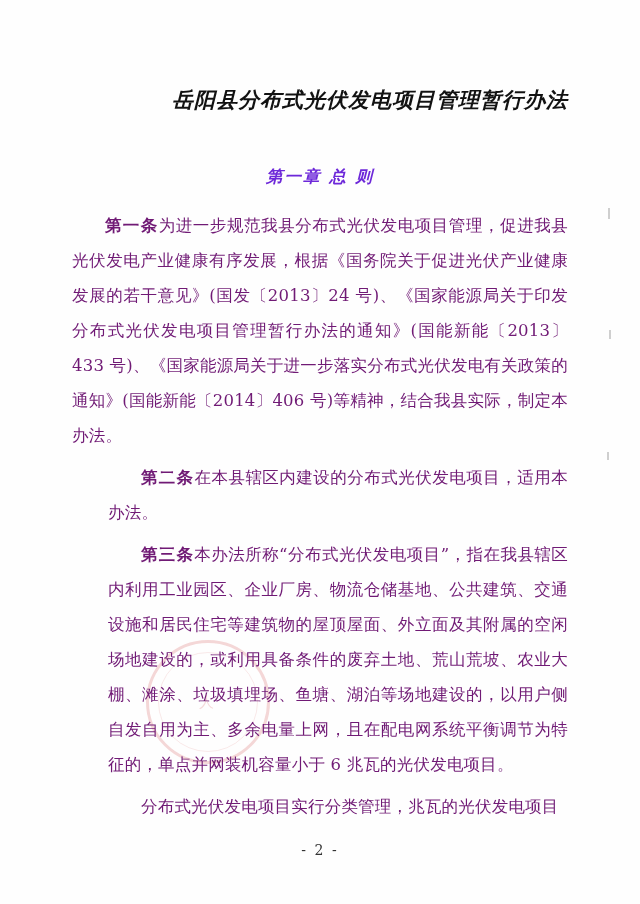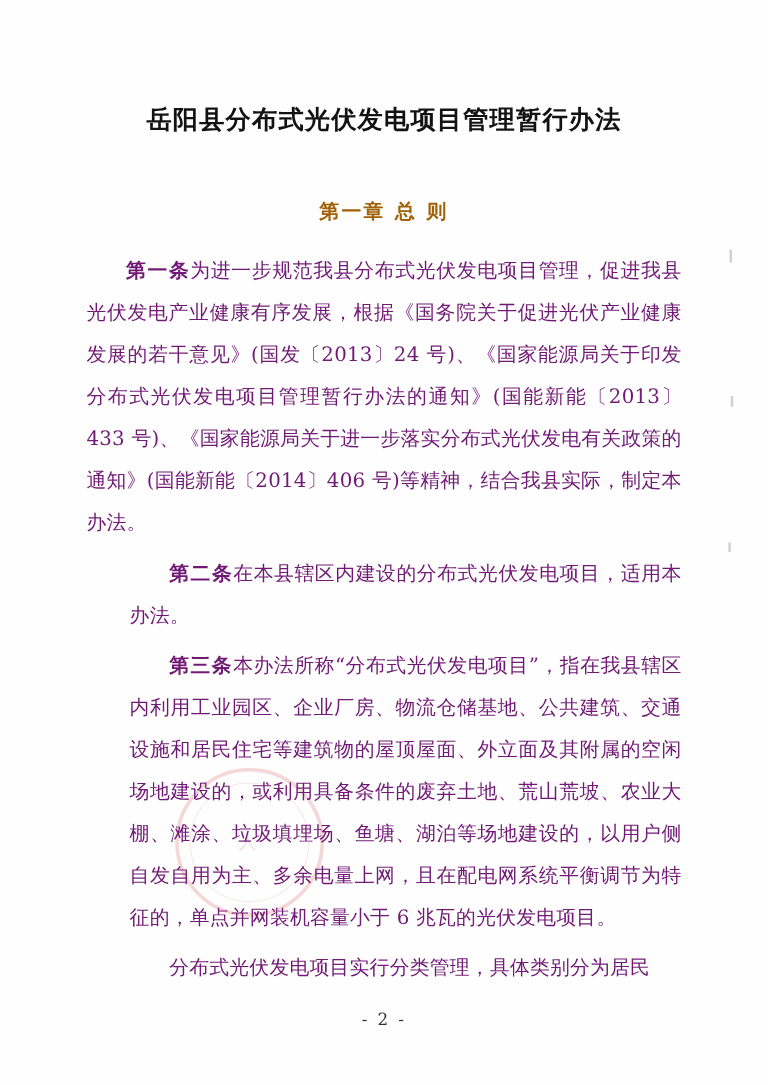--- a/index.html
+++ b/index.html
@@ -17,37 +17,39 @@
   }
   .page {
     position: relative;
     width: 640px;
     height: 904px;
     box-sizing: border-box;
     padding: 0 72px;
     background: #fefefe;
   }
   .doc-title {
-    text-align: center;
+    text-align: right;
     font-size: 21px;
     font-weight: bold;
     letter-spacing: 1px;
     margin: 0;
     padding-top: 86px;
     color: #121212;
     font-family: "DejaVu Serif", "Liberation Serif", serif;
+    font-style: italic;
   }
   .chapter-heading {
     text-align: center;
     font-size: 16.5px;
     font-weight: bold;
     margin: 0;
     padding-top: 52px;
     letter-spacing: 2px;
-    color: #a16207;
+    color: #6d28d9;
+    font-style: italic;
   }
   .body-block {
     padding-top: 20px;
   }
   p.para {
     margin: 0 0 0 0;
     font-size: 16.5px;
     line-height: 35px;
     text-align: justify;
     text-justify: inter-ideograph;
@@ -145,20 +147,20 @@
 
       <p class="para">
         <span class="art-label">第二条</span><span>在本县辖区内建设的分布式光伏发电项目，适用本办法。</span>
       </p>
 
       <p class="para">
         <span class="art-label">第三条</span><span>本办法所称“分布式光伏发电项目”，指在我县辖区内利用工业园区、企业厂房、物流仓储基地、公共建筑、交通设施和居民住宅等建筑物的屋顶屋面、外立面及其附属的空闲场地建设的，或利用具备条件的废弃土地、荒山荒坡、农业大棚、滩涂、垃圾填埋场、鱼塘、湖泊等场地建设的，以用户侧自发自用为主、多余电量上网，且在配电网系统平衡调节为特征的，单点并网装机容量小于 6 兆瓦的光伏发电项目。</span>
       </p>
 
       <p class="para">
-        <span>分布式光伏发电项目实行分类管理，具体类别分为居民</span>
+        <span>分布式光伏发电项目实行分类管理，兆瓦的光伏发电项目</span>
       </p>
 
     </div>
   </div>
 
   <div class="page-number">- 2 -</div>
 </div>
 
 </body></html>

